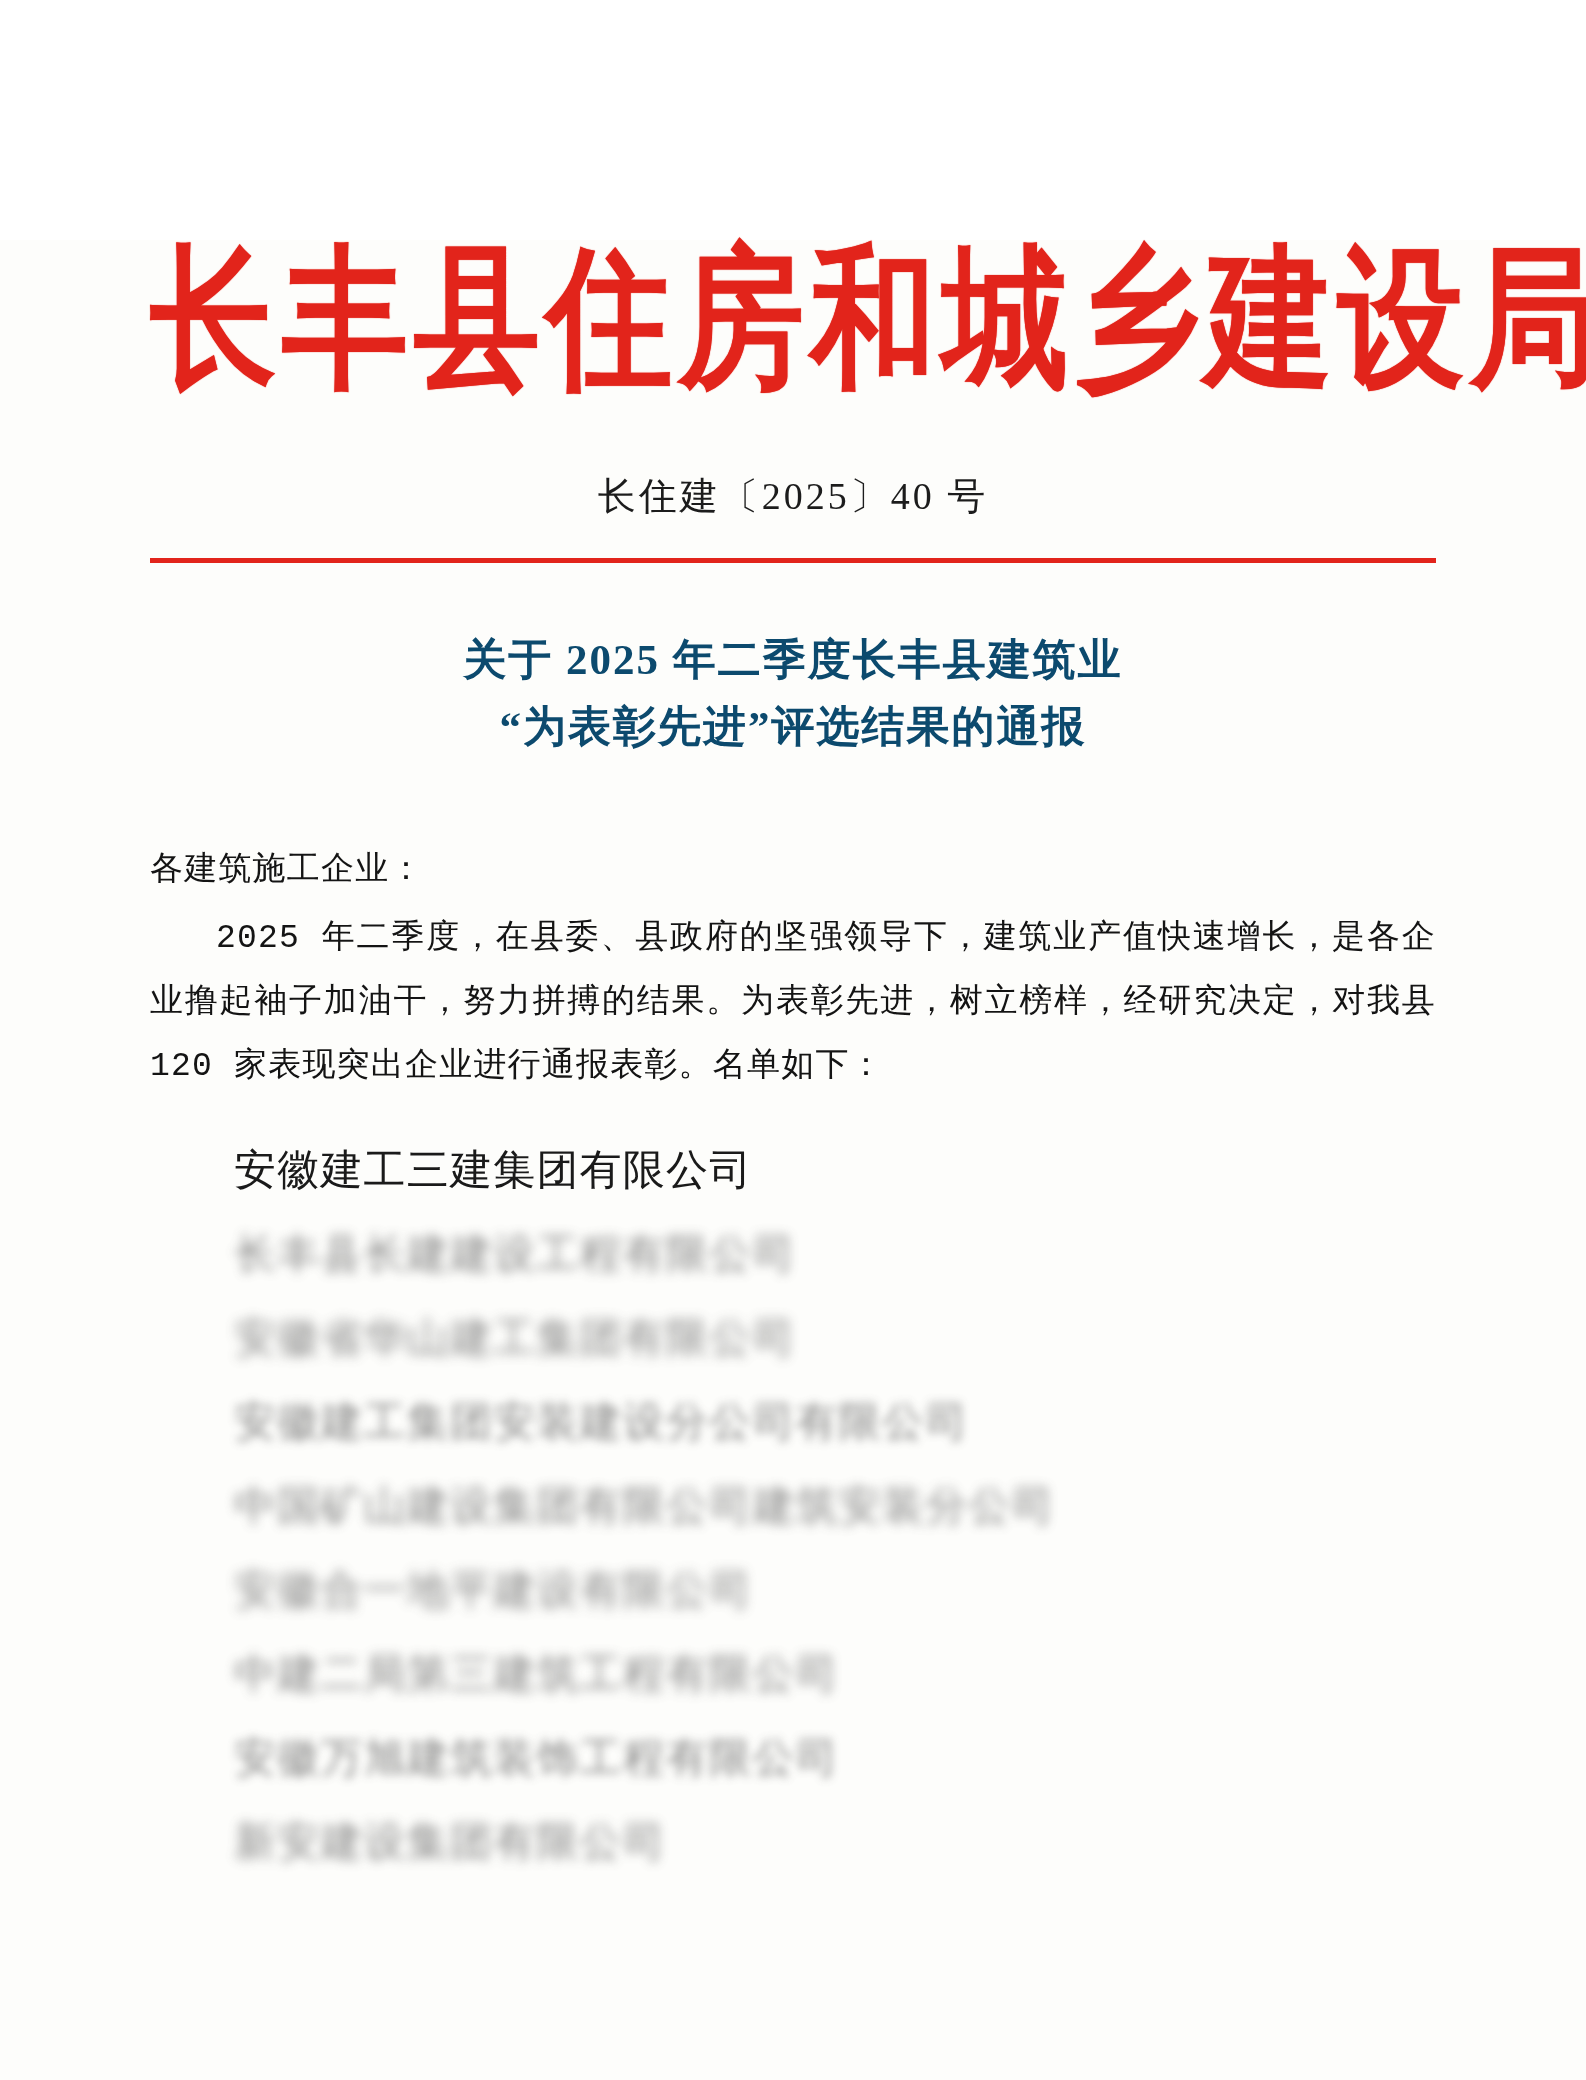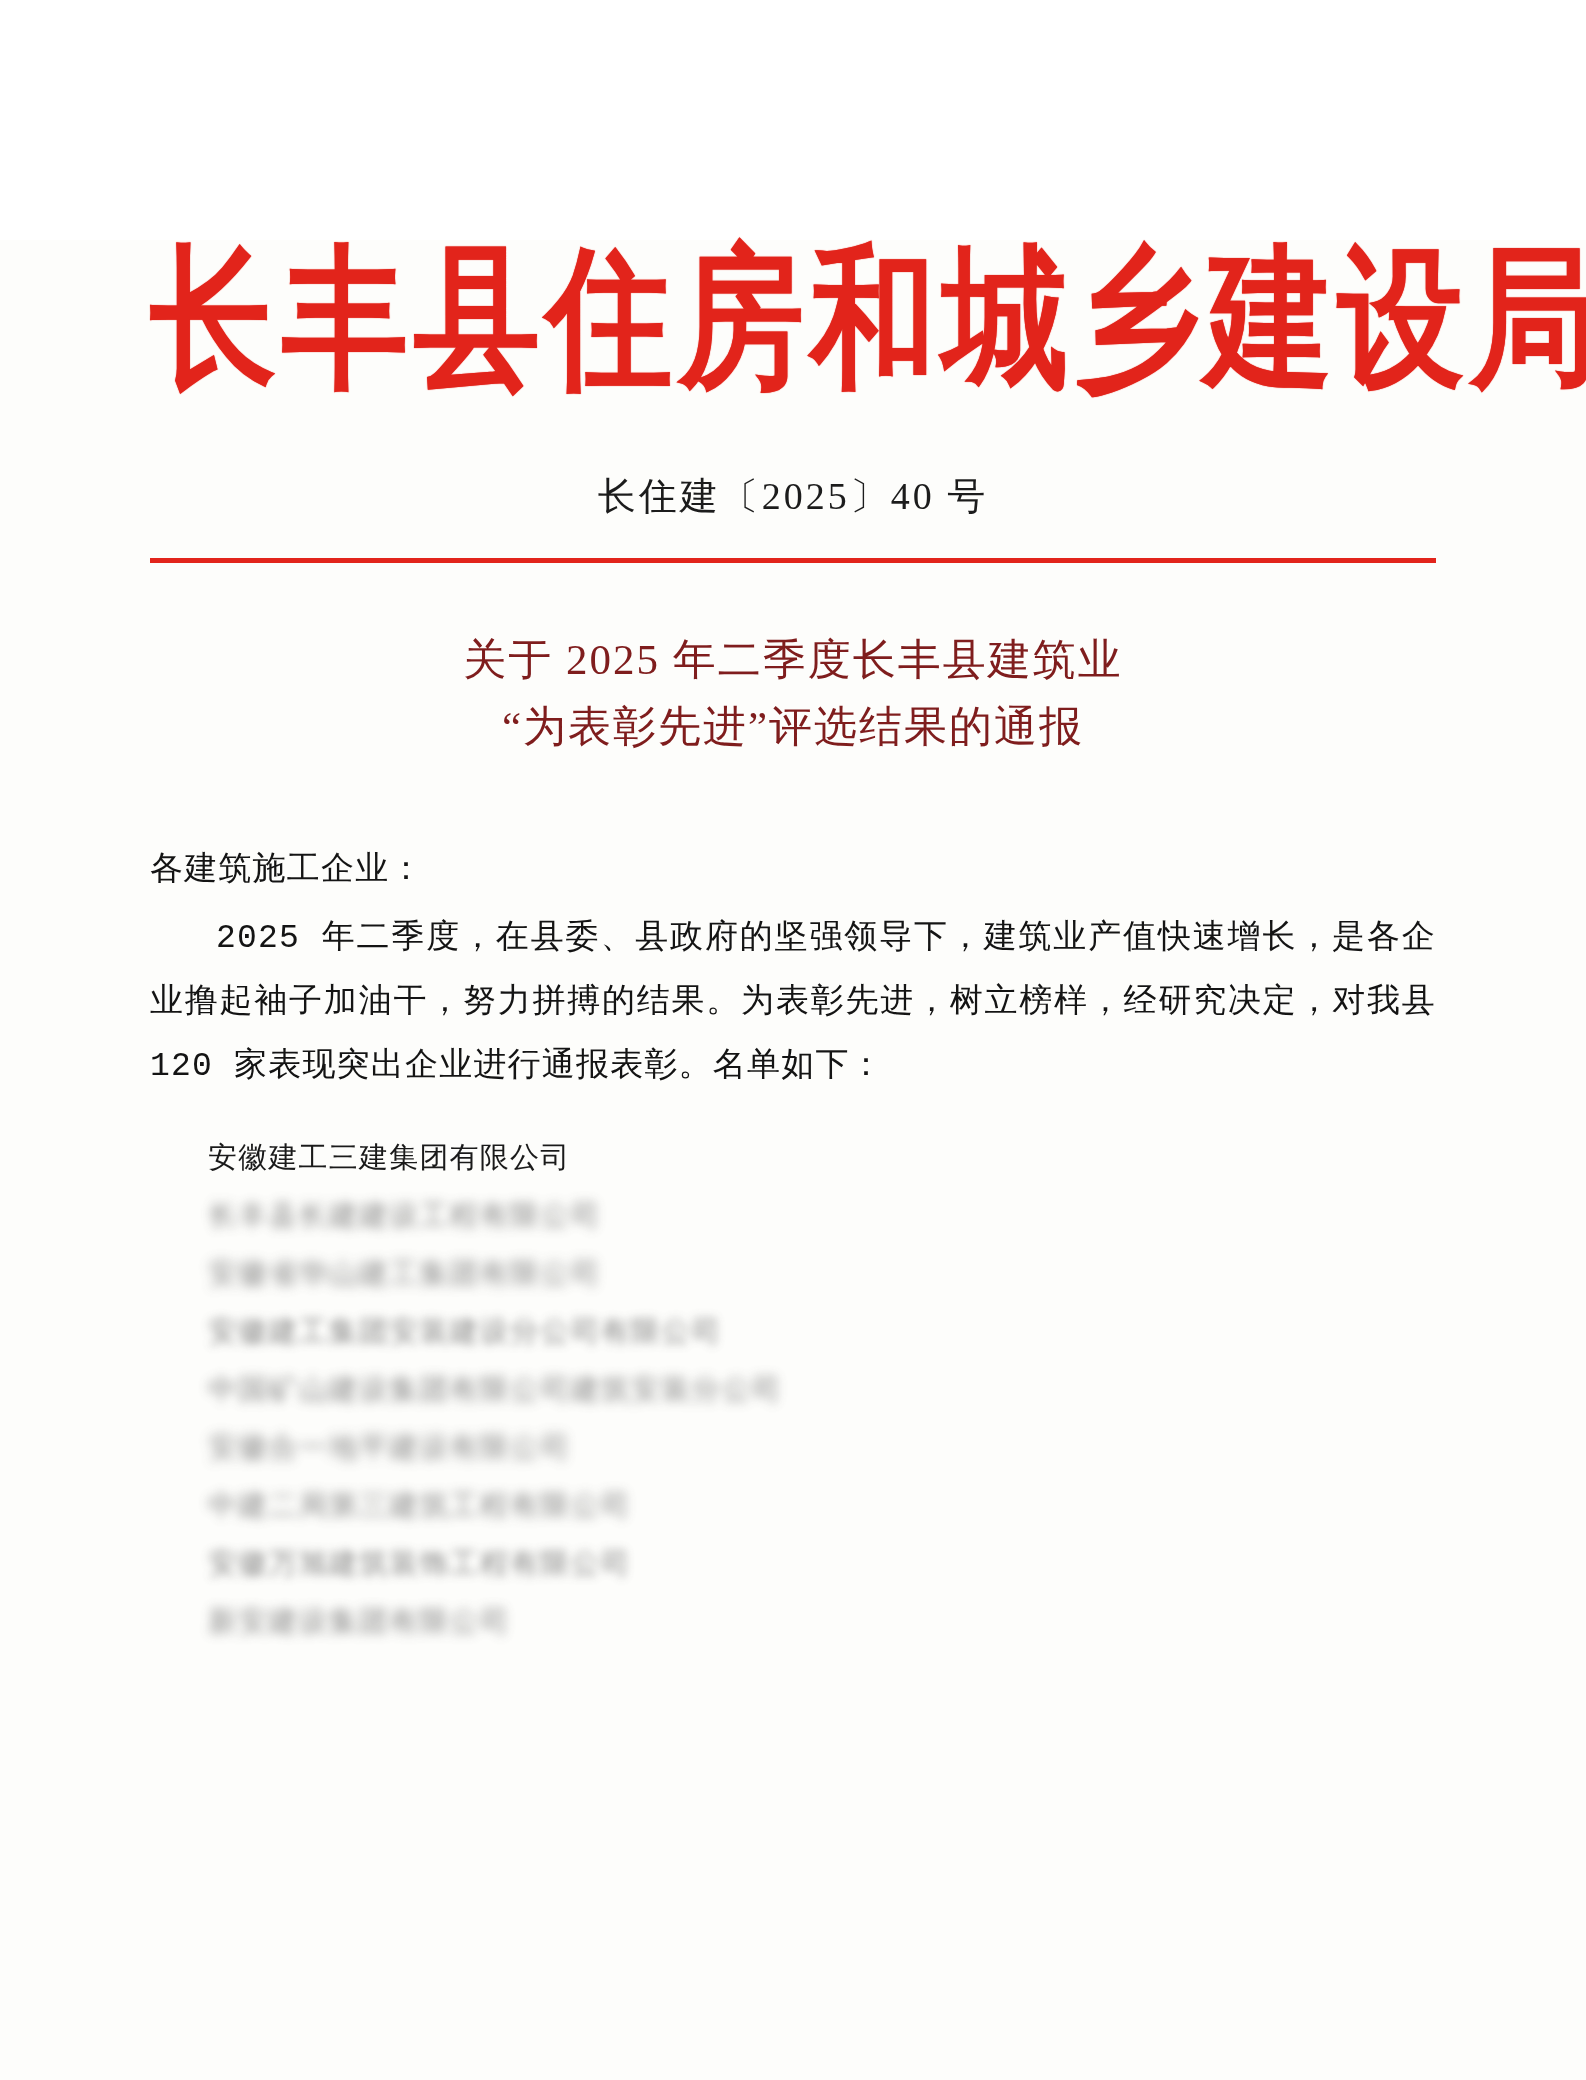--- a/index.html
+++ b/index.html
@@ -59,25 +59,25 @@
     margin-top: 36px;
     height: 5px;
     background: #e2241b;
     width: 100%;
   }
 
   
   .headline {
     margin-top: 64px;
     text-align: center;
-    font-weight: 400;
+    font-weight: 700;
     font-size: 43px;
     line-height: 1.55;
     letter-spacing: 2px;
-    color: #7f1d1d;
+    color: #0c4a6e;
   }
   .headline-line { display: block; white-space: nowrap; }
 
   
   .body-text {
     margin-top: 76px;
     font-size: 33px;
     line-height: 1.95;
     letter-spacing: 1.2px;
     color: #141414;
@@ -89,21 +89,21 @@
     margin: 0;
     text-indent: 2em;
     text-align: justify;
     text-justify: inter-ideograph;
     font-family: Liberation Mono, monospace;
   }
 
   
   .company-list {
     margin-top: 28px;
-    font-size: 29px;
+    font-size: 42px;
     line-height: 2.0;
     letter-spacing: 1.2px;
     text-indent: 2em;
   }
   .company-item { display: block; }
   .company-item.blurred {
     color: #6a6a6a;
     filter: blur(5.2px);
     opacity: 0.82;
   }

